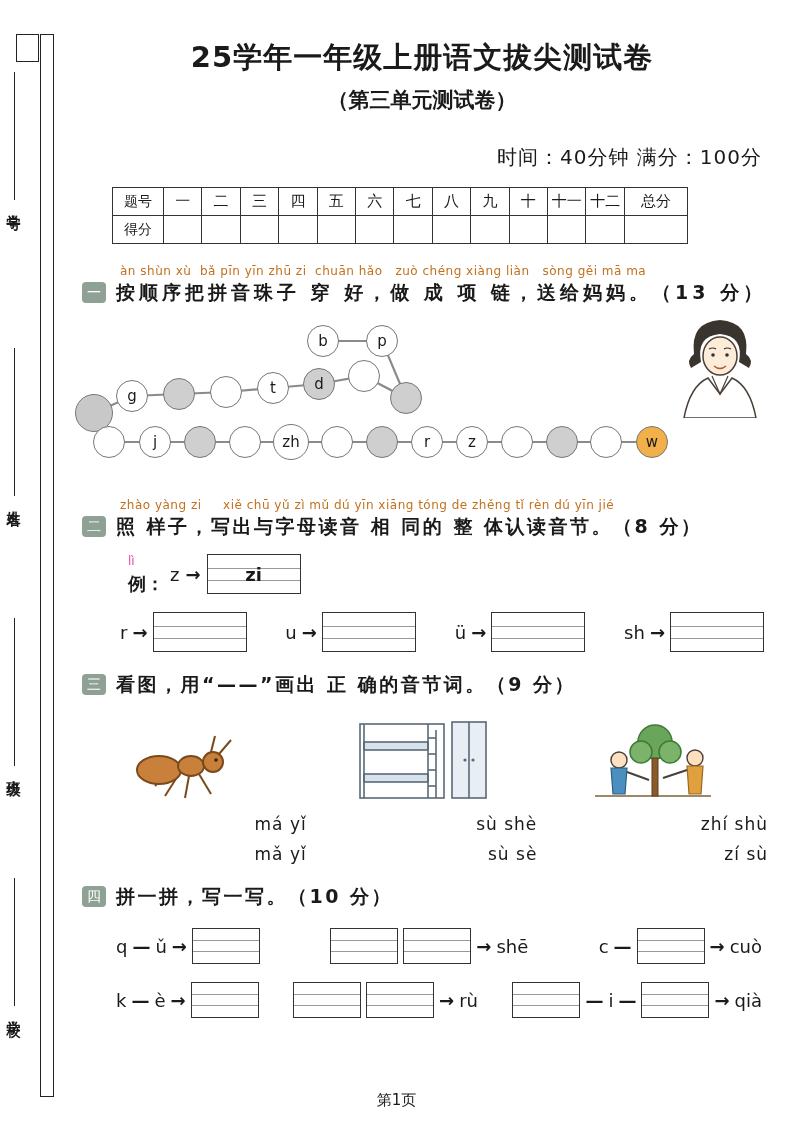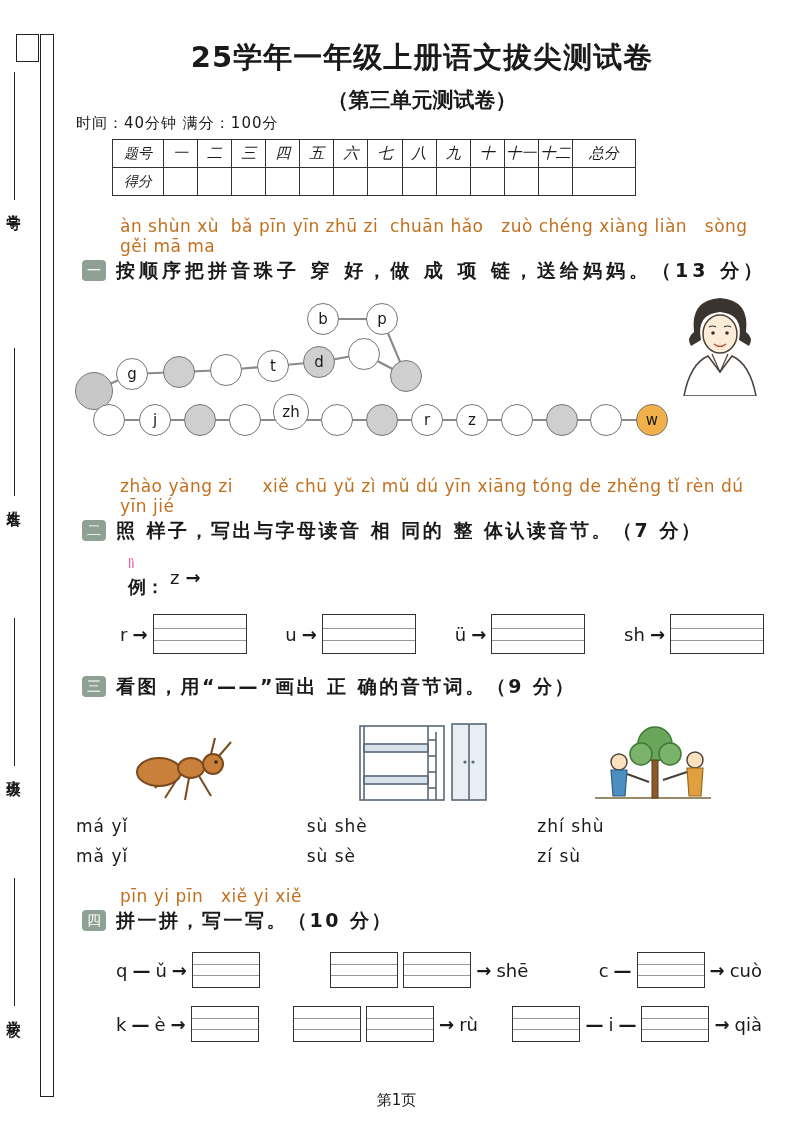--- a/index.html
+++ b/index.html
@@ -14,29 +14,29 @@
   .seal-cap{position:absolute;left:40px;width:14px;border-top:1.5px solid #222;}
   .cap-t{top:34px;} .cap-b{top:1096px;}
   .seal-field{position:absolute;left:2px;width:24px;display:flex;flex-direction:column;align-items:center;}
   .write-line{border-left:1px solid #222;width:0;}
   .seal-label{writing-mode:vertical-lr;font-size:14px;font-weight:bold;letter-spacing:2px;margin-top:4px;}
 
   
   .content{position:absolute;left:76px;top:38px;width:692px;}
   .title{text-align:center;font-size:29px;font-weight:800;letter-spacing:1px;margin:0;}
   .subtitle{text-align:center;font-size:21px;font-weight:700;margin:8px 0 0 0;}
-  .time-info{text-align:left;font-size:15px;padding-right:6px;letter-spacing:1px;}
-
-  table.score-table{border-collapse:collapse;table-layout:fixed;width:524px;margin:6px 0 0 36px;font-style:italic;}
+  .time-info{text-align:right;font-size:20px;margin-top:30px;padding-right:6px;letter-spacing:1px;}
+
+  table.score-table{border-collapse:collapse;table-layout:fixed;width:576px;margin:16px 0 0 36px;}
   .score-table td{border:1px solid #333;height:27px;text-align:center;font-size:15px;padding:0;}
   .score-table td.hd{width:50px;font-size:14px;}
   .score-table td.total{width:62px;}
 
   .q{margin-top:20px;position:relative;}
-  .q-pinyin{color:#c2701e;font-size:17px;margin-left:44px;white-space:pre-wrap;letter-spacing:.5px;}
+  .q-pinyin{color:#c2701e;font-size:12px;margin-left:44px;white-space:pre-wrap;letter-spacing:.5px;}
   .q-titleline{display:flex;align-items:flex-start;margin-top:2px;}
   .qnum{flex:0 0 auto;width:24px;height:21px;margin:2px 10px 0 6px;background:#8fa094;color:#fff;
         border-radius:4px;text-align:center;font-size:14px;line-height:21px;}
   .q-title{font-size:19px;font-weight:700;letter-spacing:2.5px;}
   .sp4{letter-spacing:4px;}
 
   
   .beads{position:relative;height:160px;margin-top:12px;}
   .string{position:absolute;left:0;top:0;}
   .bead{position:absolute;width:30px;height:30px;border:1.6px solid #777;border-radius:50%;background:#fff;
@@ -61,21 +61,21 @@
   .ruby{display:inline-flex;flex-direction:column;align-items:flex-start;line-height:1;}
   .ruby i{font-style:normal;color:#ec4899;font-size:12px;margin-bottom:8px;text-align:right;}
   .ruby b{font-size:18px;font-weight:700;}
   .q2-items{display:flex;justify-content:space-between;margin:18px 4px 0 44px;}
   .q2-item{display:flex;align-items:center;gap:5px;font-size:18px;}
   .arrow{font-size:18px;font-weight:bold;}
   .dash{font-weight:bold;}
 
   
   .q3-grid{display:flex;margin-top:14px;}
-  .q3-col{flex:1;text-align:left;}
+  .q3-col{flex:1;text-align:right;}
   .q3-img{height:92px;display:flex;align-items:flex-end;justify-content:center;}
   .q3-opt{font-size:17px;letter-spacing:1px;margin-top:10px;}
 
   
   .q4-row{display:flex;justify-content:space-between;align-items:center;margin:18px 6px 0 40px;}
   .q4-item{display:flex;align-items:center;gap:5px;font-size:18px;}
   .syl{font-size:18px;}
 
   .footer{position:absolute;left:0;right:0;bottom:12px;text-align:center;font-size:15px;}
 </style>
@@ -168,21 +168,21 @@
       <div class="bead gray" style="left:243px;top:66px">d</div>
       <div class="bead" style="left:197px;top:70px">t</div>
       <div class="bead" style="left:150px;top:74px"></div>
       <div class="bead gray" style="left:103px;top:76px"></div>
       <div class="bead" style="left:56px;top:78px">g</div>
       <div class="bead xl" style="left:18px;top:95px"></div>
       <div class="bead" style="left:33px;top:124px"></div>
       <div class="bead" style="left:79px;top:124px">j</div>
       <div class="bead gray" style="left:124px;top:124px"></div>
       <div class="bead" style="left:169px;top:124px"></div>
-      <div class="bead lg" style="left:215px;top:116px">zh</div>
+      <div class="bead lg" style="left:215px;top:124px">zh</div>
       <div class="bead" style="left:261px;top:124px"></div>
       <div class="bead gray" style="left:306px;top:124px"></div>
       <div class="bead" style="left:351px;top:124px">r</div>
       <div class="bead" style="left:396px;top:124px">z</div>
       <div class="bead" style="left:441px;top:124px"></div>
       <div class="bead gray" style="left:486px;top:124px"></div>
       <div class="bead" style="left:530px;top:124px"></div>
       <div class="bead orange" style="left:576px;top:124px">w</div>
 
       <svg class="mom" width="92" height="104" viewBox="0 0 92 104">
@@ -196,30 +196,33 @@
         <path d="M10,104 Q16,72 34,64 L46,80 L58,64 Q76,72 82,104 Z" fill="#fff" stroke="#4a4038" stroke-width="1.5"></path>
         <path d="M38,62 L46,80 L54,62" fill="none" stroke="#4a4038" stroke-width="1.2"></path>
       </svg>
     </div>
   </div>
 
   <div class="q">
     <div class="q-pinyin">zhào yàng zi     xiě chū yǔ zì mǔ dú yīn xiāng tóng de zhěng tǐ rèn dú yīn jié</div>
     <div class="q-titleline">
       <span class="qnum">二</span>
-      <span class="q-title">照 样子，写出与字母读音 相 同的 整 体认读音节。（7 分）</span>
+      <span class="q-title">照 样子，写出与字母读音 相 同的 整 体认读音节。（8 分）</span>
     </div>
 
     <div class="q2-example">
       <span class="ruby">
         <i>lì</i>
         <b>例：</b>
       </span>
       <span class="syl">z</span>
       <span class="arrow">→</span>
+      <span class="pgrid">
+        <span class="ans">zi</span>
+      </span>
     </div>
 
     <div class="q2-items">
       <span class="q2-item">
         <span>r</span>
         <span class="arrow">→</span>
         <span class="pgrid"></span>
       </span>
       <span class="q2-item">
         <span>u</span>
@@ -311,21 +314,20 @@
             <line x1="104" y1="54" x2="80" y2="62" stroke="#4a4038" stroke-width="2"></line>
           </svg>
         </div>
         <div class="q3-opt">zhí shù</div>
         <div class="q3-opt">zí sù</div>
       </div>
     </div>
   </div>
 
   <div class="q">
-    <div class="q-pinyin">pīn yi pīn   xiě yi xiě</div>
     <div class="q-titleline">
       <span class="qnum">四</span>
       <span class="q-title">拼一拼，写一写。（10 分）</span>
     </div>
 
     <div class="q4-row">
       <span class="q4-item">
         <span class="syl">q</span>
         <span class="dash">—</span>
         <span class="syl">ǔ</span>

